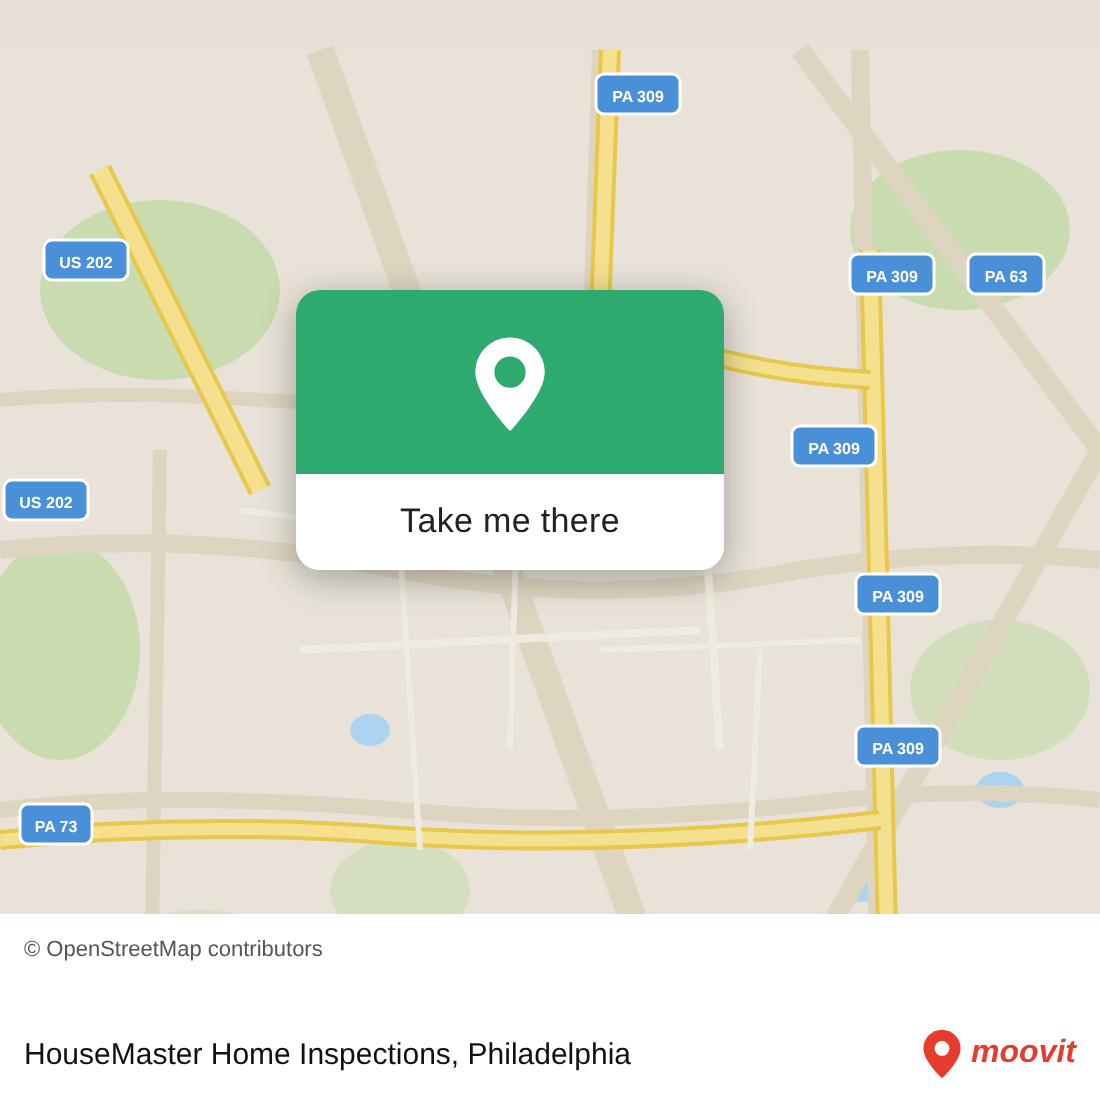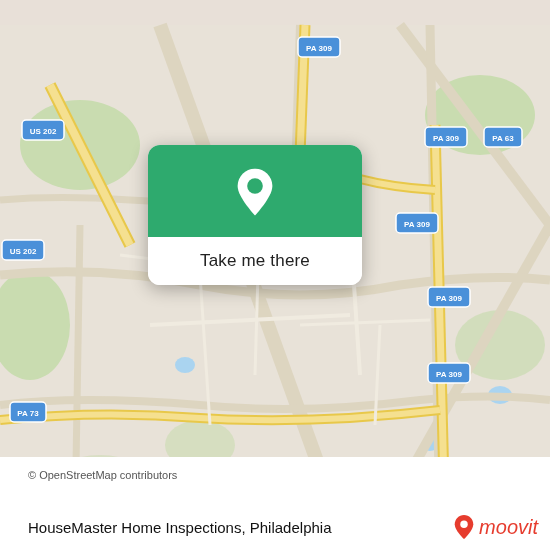--- a/index.html
+++ b/index.html
@@ -73,21 +73,21 @@
       color: #222;
       cursor: pointer;
       letter-spacing: 0.01em;
     }
 
     
     .bottom-bar {
       position: absolute;
       bottom: 0; left: 0; right: 0;
       background: white;
-      padding: 8px 12px 10px 28px;
+      padding: 8px 12px 10px 12px;
       display: flex;
       flex-direction: column;
       gap: 3px;
     }
 
     .osm-credit {
       font-size: 11px;
       color: #555;
     }
 
@@ -104,22 +104,22 @@
       color: #111;
     }
 
     .moovit-logo {
       display: flex;
       align-items: center;
       gap: 4px;
     }
 
     .moovit-text {
-      font-size: 20px;
-      font-weight: normal;
+      font-size: 16px;
+      font-weight: bold;
       color: #e63c2e;
       font-style: italic;
     }
 
     .moovit-pin {
       width: 22px;
       height: 26px;
     }
   </style>
 </head>

